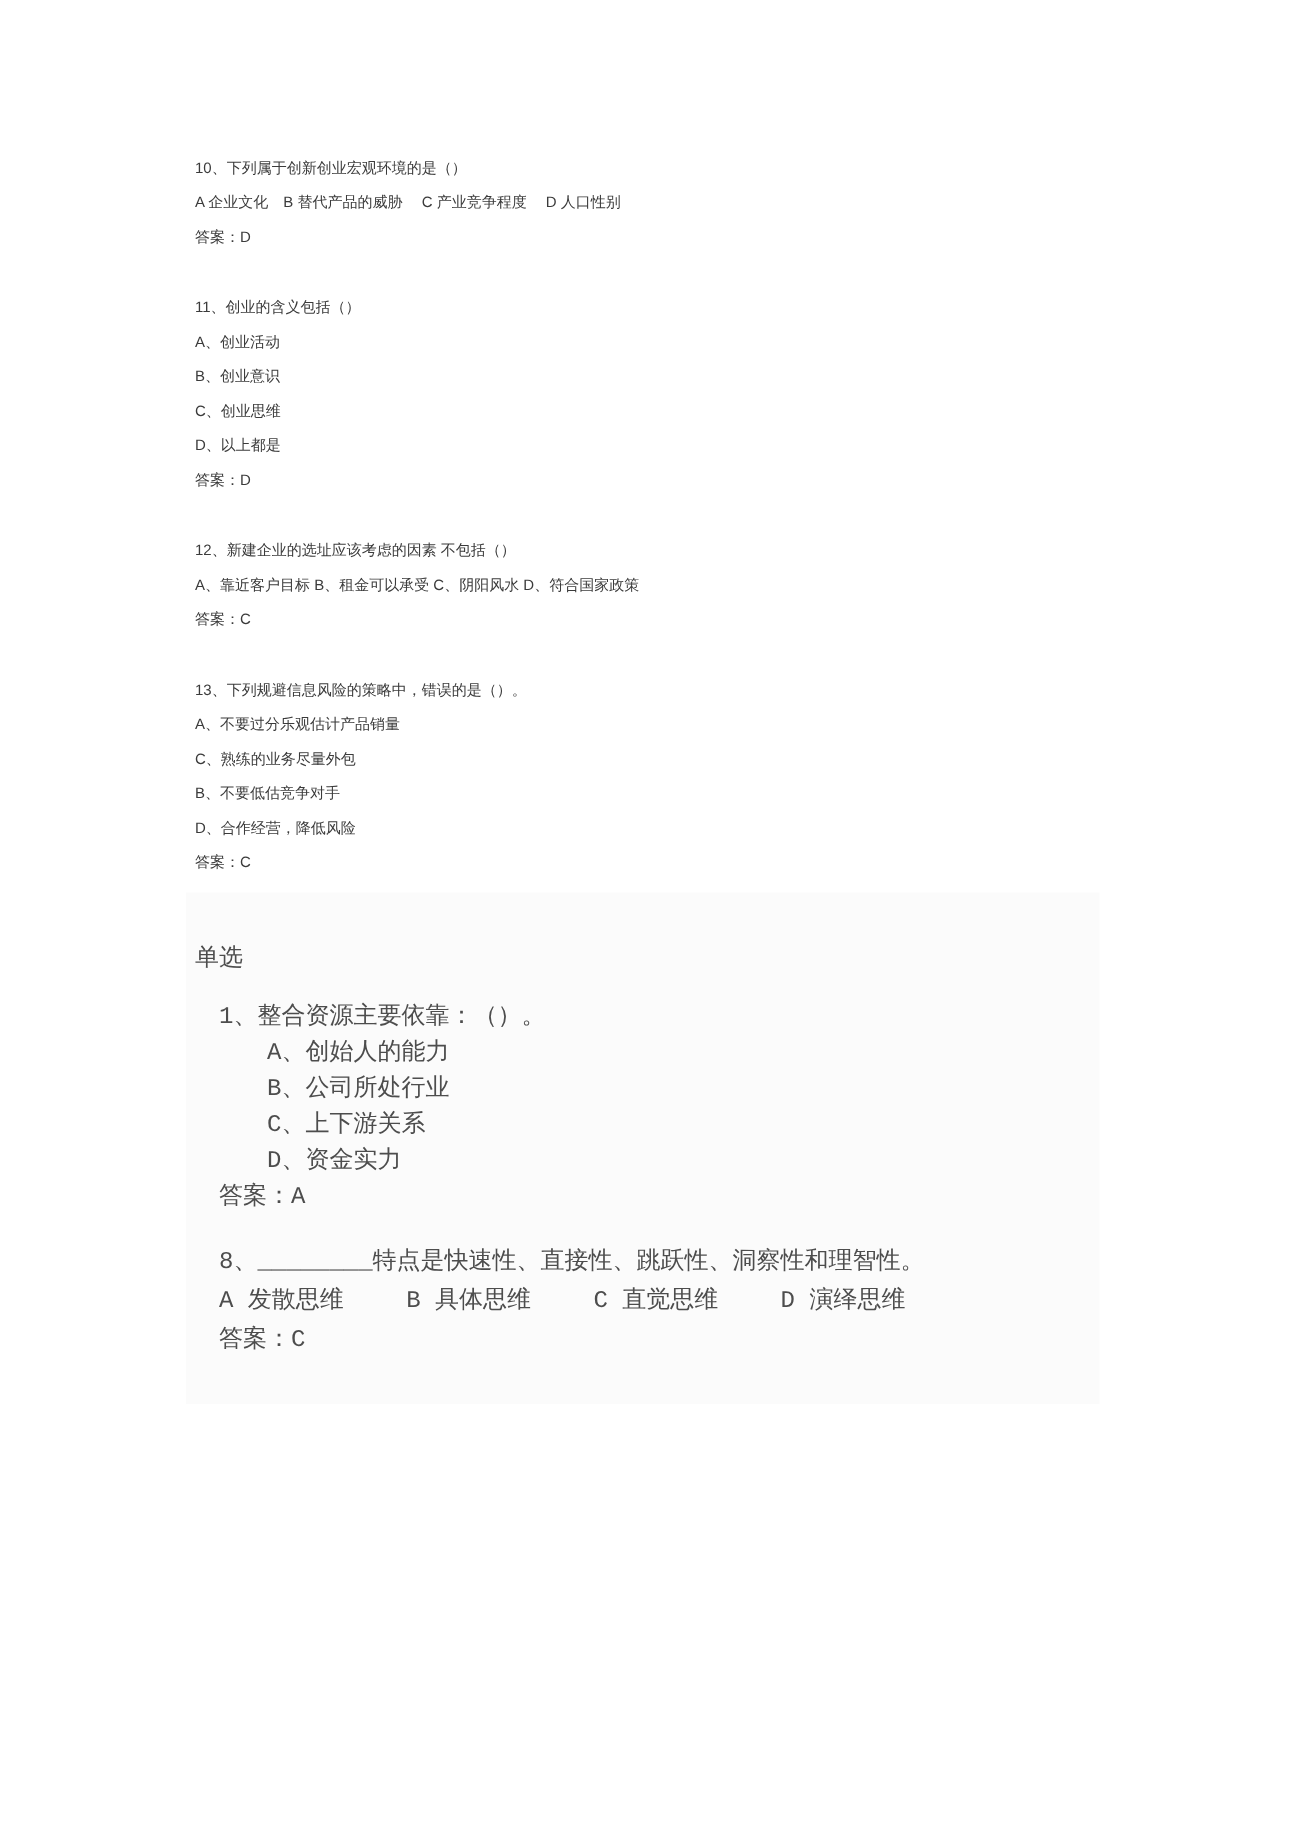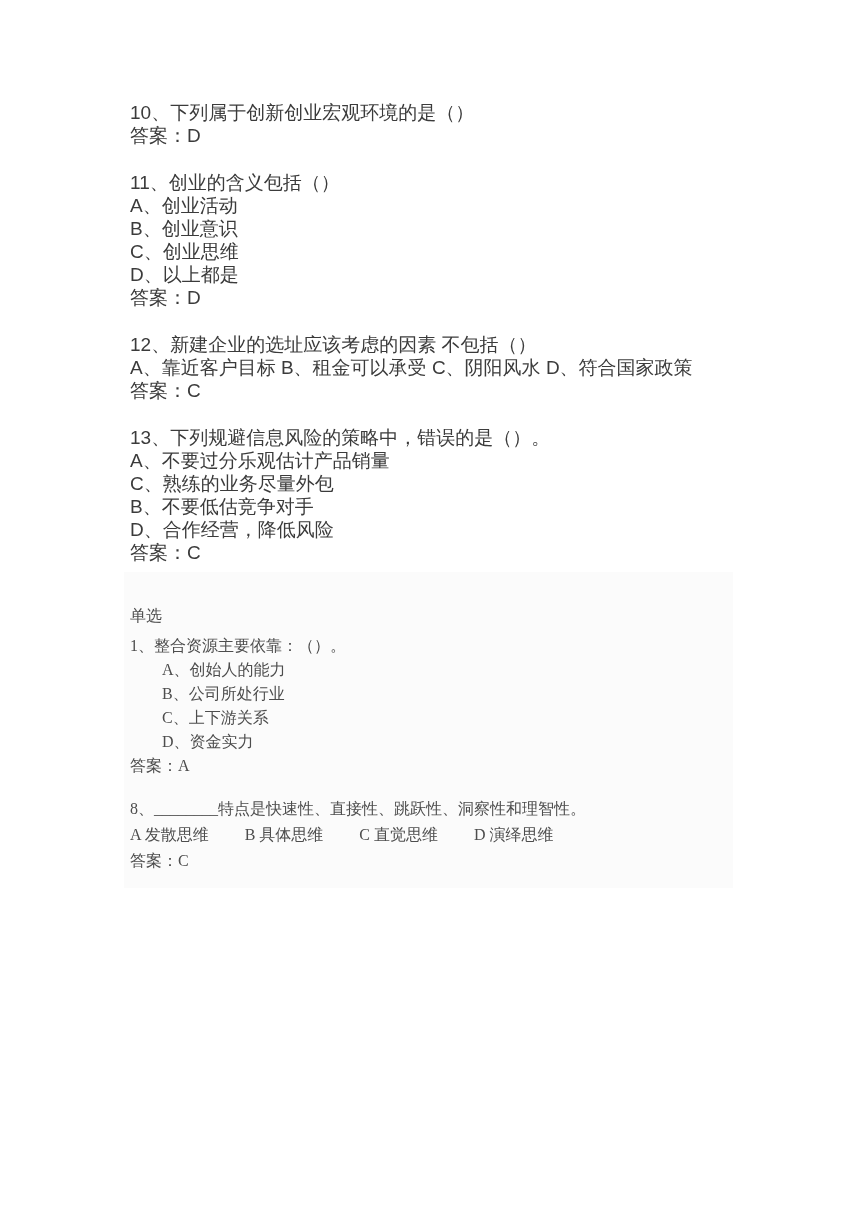--- a/index.html
+++ b/index.html
@@ -11,21 +11,21 @@
     width: 860px;
     height: 1216px;
     overflow: hidden;
     font-family: "Liberation Sans", "DejaVu Sans", sans-serif;
     color: #3b3b3b;
   }
   .top-section {
     padding-top: 101px;
     margin-left: 130px;
     width: 606px;
-    font-size: 19px;
+    font-size: 10px;
     line-height: 23px;
   }
   .q-block {
     margin: 0 0 24px 0;
   }
   .q-block:last-child {
     margin-bottom: 0;
   }
   .line {
     margin: 0;
@@ -49,21 +49,22 @@
     margin: 0;
     font-weight: bold;
     color: #3d3d3d;
     line-height: 23px;
   }
   .chapter-subtitle {
     margin: 22px 0 7px 0;
     line-height: 23px;
   }
   .c-block {
-    margin: 0;
+    margin: 16px;
+    font-family: Liberation Mono, monospace;
   }
   .c-block .line {
     line-height: 24px;
   }
   .c-block.q2 { margin-top: 23px; }
   .c-block.q3 { margin-top: 18px; }
   .c-block.q2 .line,
   .c-block.q3 .line {
     line-height: 26px;
   }
@@ -76,20 +77,21 @@
 </style>
 </head>
 <body>
 
 <div>
 
   <section class="top-section">
 
     <div class="q-block">
       <p class="line">10、下列属于创新创业宏观环境的是（）</p>
+      <p class="line">A 企业文化　B 替代产品的威胁　 C 产业竞争程度　 D 人口性别</p>
       <p class="line">答案：D</p>
     </div>
 
     <div class="q-block">
       <p class="line">11、创业的含义包括（）</p>
       <p class="line">A、创业活动</p>
       <p class="line">B、创业意识</p>
       <p class="line">C、创业思维</p>
       <p class="line">D、以上都是</p>
       <p class="line">答案：D</p>

